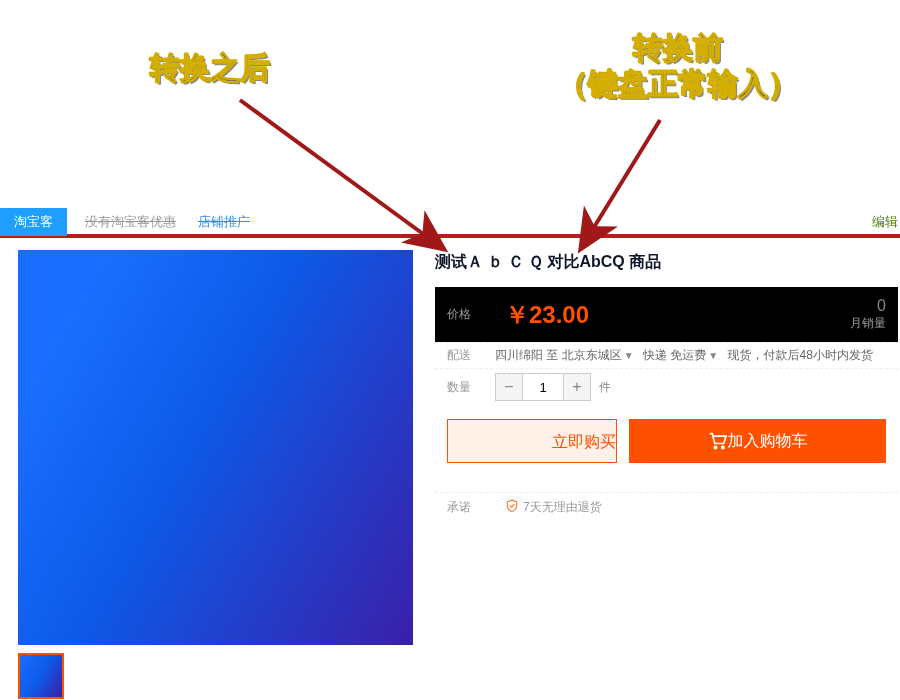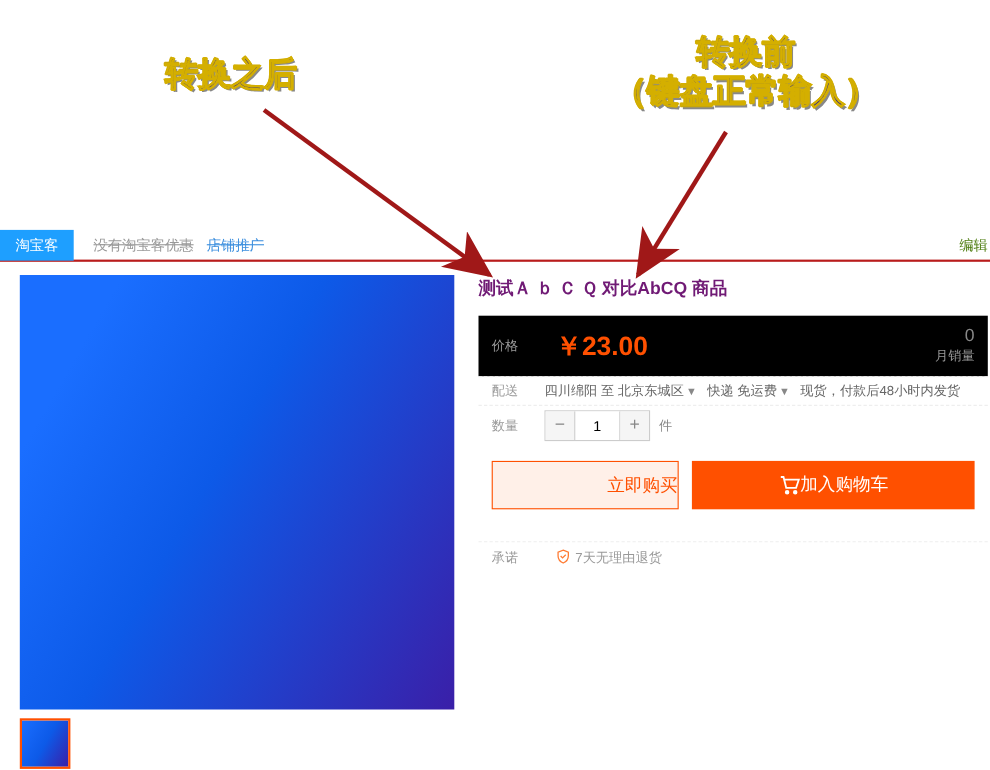--- a/index.html
+++ b/index.html
@@ -34,39 +34,39 @@
   .anno-left { top: 50px; left: 150px; }
   .anno-right { top: 30px; left: 558px; text-align: center; }
 
   .topbar {
     position: absolute;
     top: 210px; left: 0;
     width: 900px;
     height: 28px;
     display: flex;
     align-items: center;
-    border-bottom: 2px solid #b91c1c;
+    border-bottom: 4px solid #b91c1c;
     font-size: 13px;
   }
   .tab-active {
     background: #1e9fff;
     color: #fff;
     height: 28px;
     line-height: 28px;
     padding: 0 14px;
     font-size: 13px;
   }
   .tab-text {
     color: #999;
     margin-left: 18px;
     text-decoration: line-through;
   }
   .tab-link {
     color: #3b8ede;
-    margin-left: 12px;
+    margin-left: 22px;
     text-decoration: line-through;
   }
   .edit-link {
     margin-left: auto;
     margin-right: 2px;
     color: #4d7c0f;
     font-size: 13px;
   }
 
   .content {
@@ -97,21 +97,21 @@
   }
 
   .details {
     margin-left: 22px;
     flex: 1;
     font-size: 13px;
     color: #666;
   }
   .product-title {
     font-size: 16px;
-    color: #701a75;
+    color: #0f172a;
     font-weight: bold;
     margin-top: 2px;
     margin-bottom: 14px;
   }
 
   .price-band {
     background: #000000;
     padding: 10px 12px;
     display: flex;
     align-items: center;

